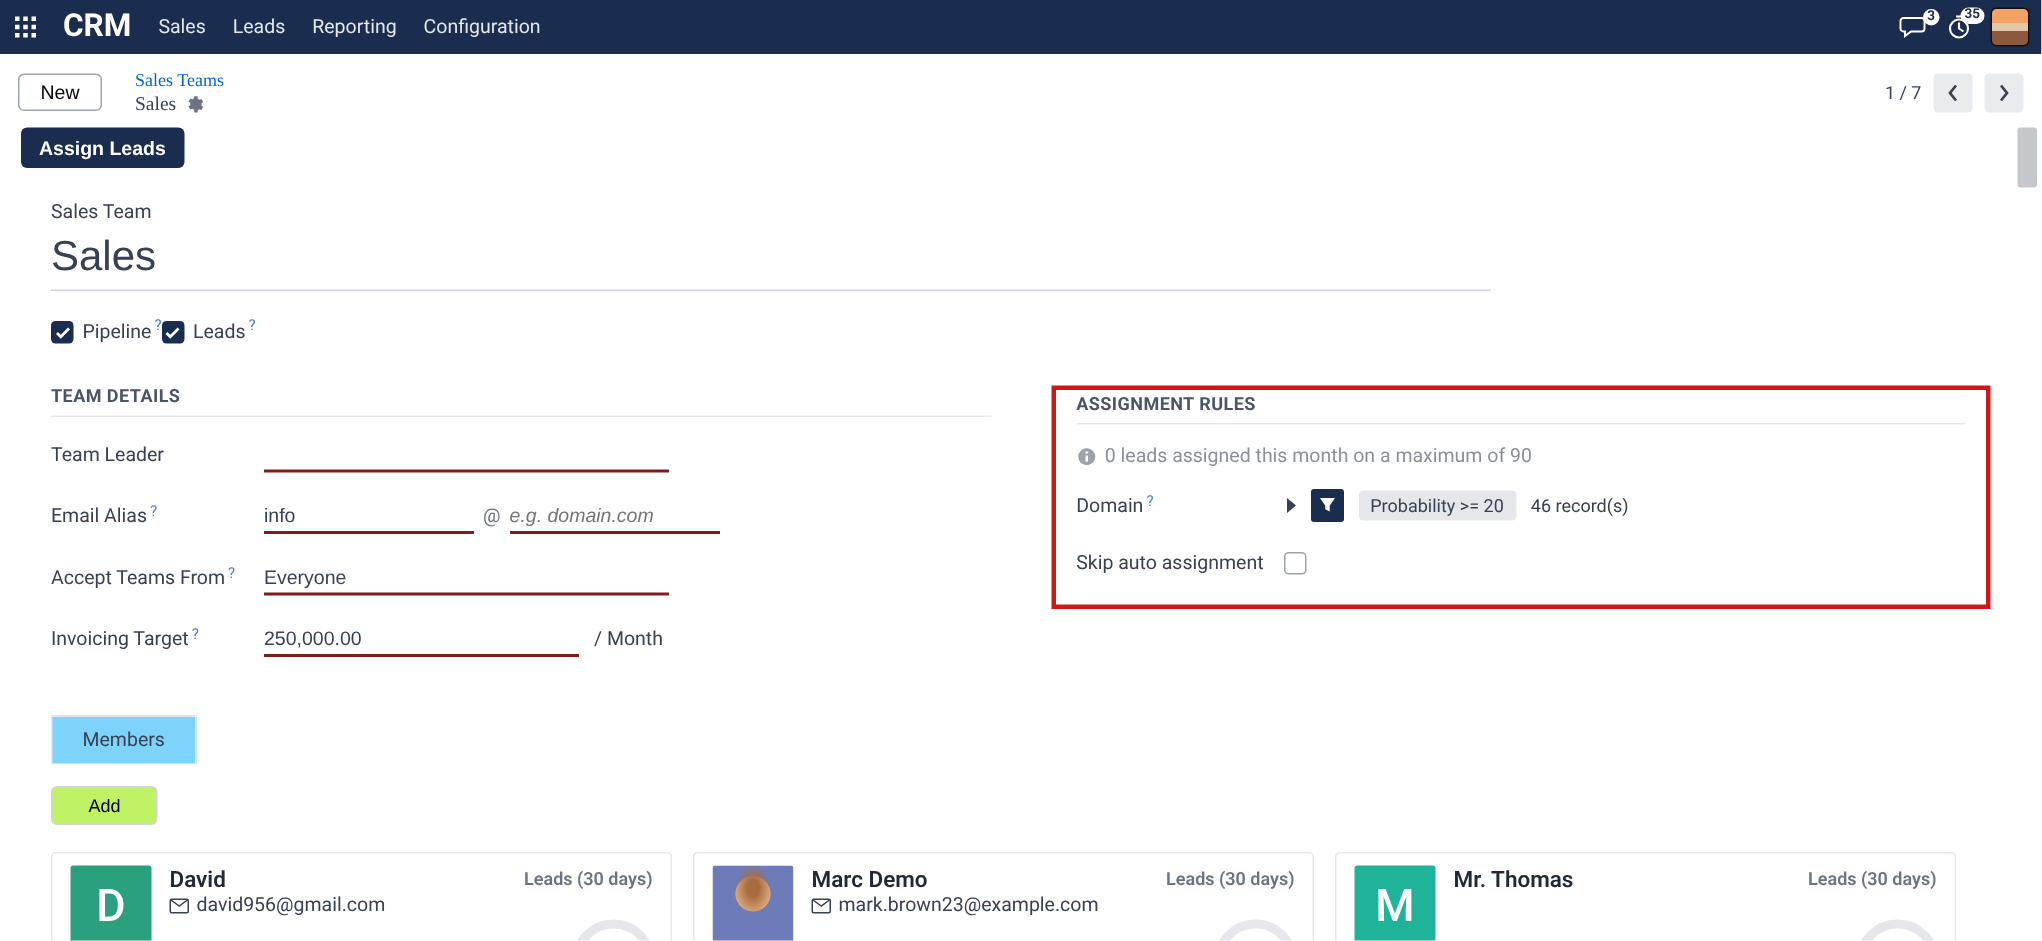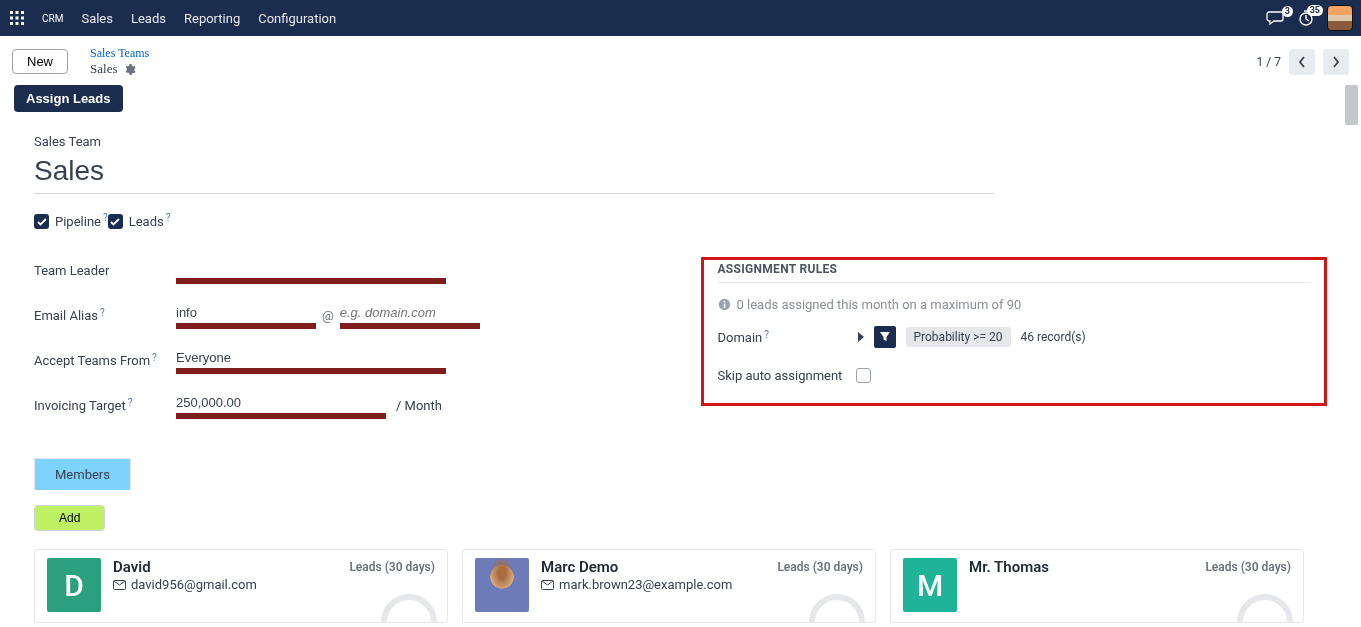--- a/index.html
+++ b/index.html
@@ -1,21 +1,21 @@
 <!DOCTYPE html>
 <html><head>
 <meta charset="utf-8">
 <style>
   * { box-sizing: border-box; margin: 0; padding: 0; }
   body { font-family: -apple-system, BlinkMacSystemFont, "Segoe UI", Roboto, Arial, sans-serif; font-size: 13px; color: #374151; background: #fff; width: 1361px; height: 627px; overflow: hidden; }
 
   
   .topnav { height: 36px; background: #1b2d4f; color: #fff; display: flex; align-items: center; padding: 0 10px; gap: 18px; position: relative; }
   .apps-icon svg { display: block; }
-  .brand { font-weight: 400; font-size: 10px; }
+  .brand { font-weight: 700; font-size: 21px; }
   .nav-link { color: #e5e7eb; font-size: 13px; cursor: pointer; }
   .nav-right { position: absolute; right: 8px; display: flex; align-items: center; gap: 12px; }
   .badge-stack { position: relative; display: flex; align-items: center; }
   .badge-stack .count { position: absolute; top: -4px; right: -8px; background: #fff; color: #1b2d4f; font-size: 9px; font-weight: 700; border-radius: 8px; padding: 0 3px; line-height: 11px; }
   .avatar { width: 26px; height: 26px; border-radius: 4px; background: linear-gradient(180deg,#f4a261 0 38%, #e0c7a8 38% 62%, #8b5a3c 62% 100%); border: 1px solid #111; }
 
   
   .subhead { display: flex; align-items: center; padding: 10px 12px 8px 12px; gap: 22px; border-bottom: 0; }
   .btn-outline { border: 1px solid #9ca3af; background: #fff; padding: 4px 14px; border-radius: 4px; font-size: 13px; cursor: pointer; }
   .breadcrumb-col { display: flex; flex-direction: column; line-height: 1.25; font-family: Liberation Serif, serif; }
@@ -45,21 +45,21 @@
   .chk svg { display:block; }
   .chk-empty { width: 15px; height: 15px; background: #fff; border:1px solid #9ca3af; border-radius: 3px; display:inline-block; flex:none; }
   .qmark { color: #4f7bc8; font-size: 10px; margin-left: 2px; position: relative; top: -4px; }
 
   .two-col { display: flex; gap: 40px; margin-top: 28px; align-items: flex-start; }
   .col { flex: 1; min-width: 0; }
   .section-title { font-size: 12px; font-weight: 700; color: #4b5563; letter-spacing: 0.3px; border-bottom: 1px solid #e5e7eb; padding-bottom: 6px; margin-bottom: 14px; }
 
   .field-row { display: flex; align-items: center; margin-bottom: 18px; }
   .field-label { width: 142px; font-size: 13px; color: #374151; flex: none; }
-  .text-input { border: none; border-bottom: 6px solid #7f1d1d; outline: none; font-size: 13px; padding: 3px 0; color:#374151; }
+  .text-input { border: none; border-bottom: 2px solid #7f1d1d; outline: none; font-size: 13px; padding: 3px 0; color:#374151; }
   .w-150 { width: 140px; }
   .w-270 { width: 270px; }
   .at { margin: 0 6px; color:#6b7280; }
   .placeholder-italic::placeholder { font-style: italic; }
   .per { margin-left: 10px; color:#374151; }
 
   
   .hl-box { border: 3px solid #d01717; padding: 2px 14px 20px 14px; }
   .info-line { color: #8a8f98; font-size: 13px; display: flex; align-items: center; gap: 6px; margin-bottom: 14px; margin-top: 2px; }
   .domain-row { display: flex; align-items: center; gap: 10px; }
@@ -192,20 +192,21 @@
               </svg>
             </span>
           <span>Leads</span>
           <span class="qmark">?</span>
         </label>
       </div>
 
       <div class="two-col">
 
         <div class="col">
+          <div class="section-title">TEAM DETAILS</div>
 
           <div class="field-row">
             <div class="field-label">Team Leader</div>
             <input class="text-input w-270" style="">
           </div>
 
           <div class="field-row">
             <div class="field-label">
               <span>Email Alias</span><span class="qmark">?</span>
             </div>

